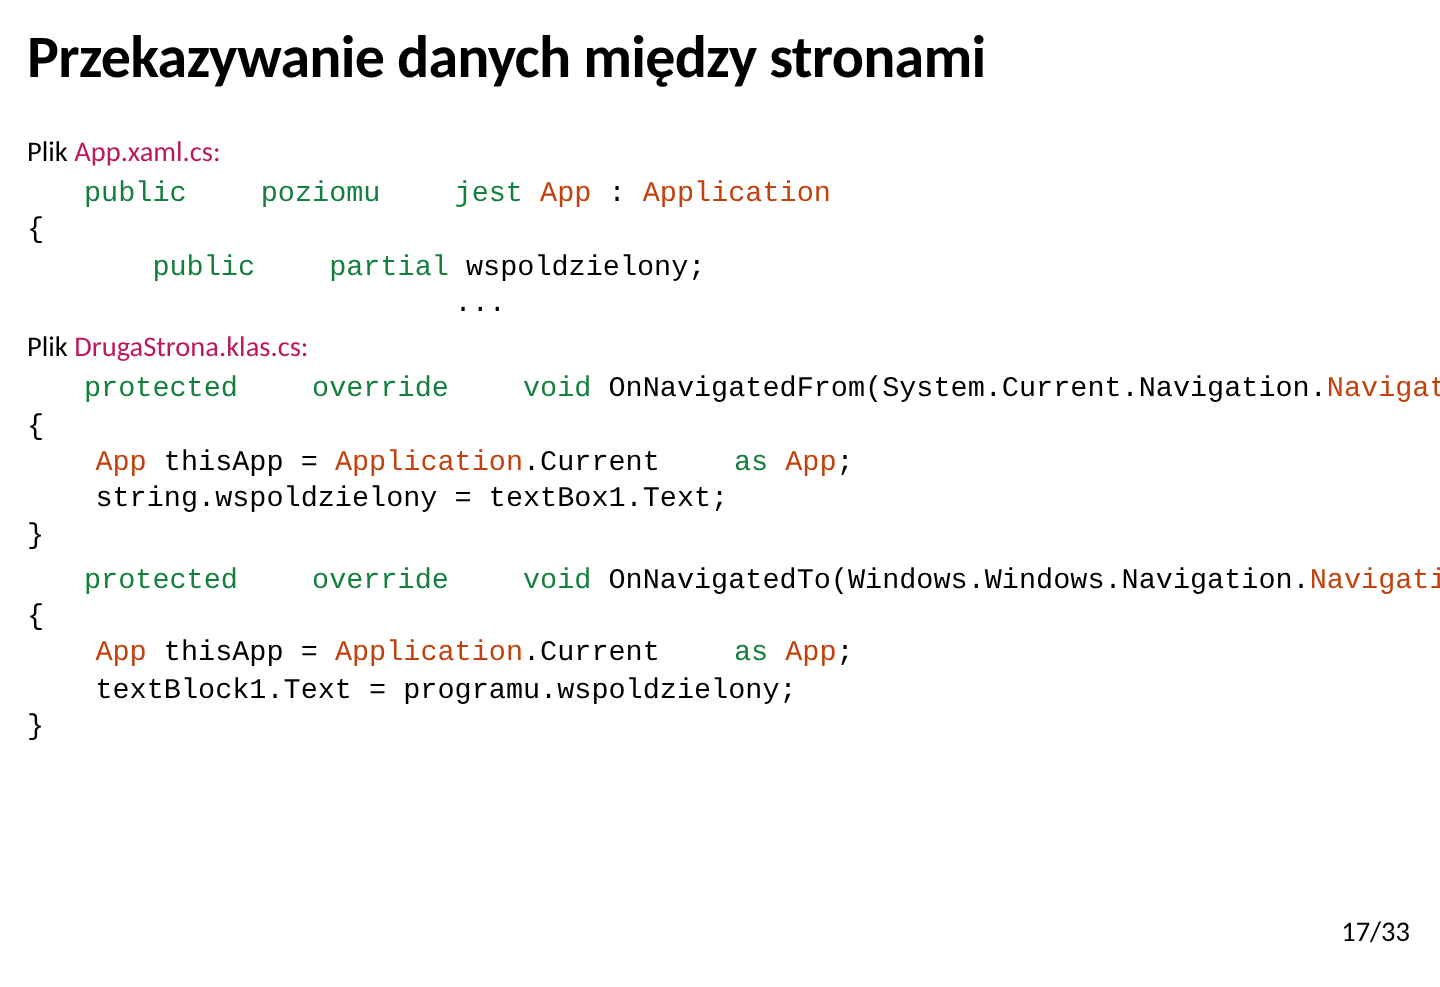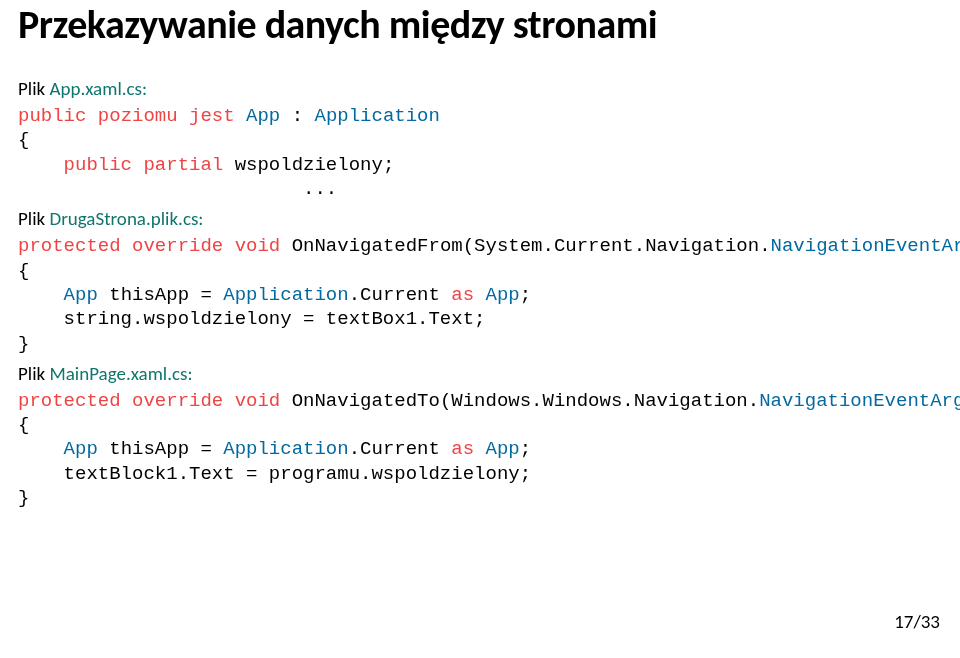--- a/index.html
+++ b/index.html
@@ -8,48 +8,48 @@
     padding: 0;
     width: 960px;
     height: 658px;
     background: #ffffff;
     font-family: "Segoe UI", "Calibri", Arial, sans-serif;
     color: #000;
   }
   .page {
     width: 960px;
     height: 658px;
-    padding: 0 18px;
+    padding: 13px 18px;
     position: relative;
   }
   h1.title {
     font-size: 40px;
     font-weight: 700;
     margin: 0 0 28px 0;
     letter-spacing: -0.5px;
   }
   p.intro {
     font-size: 19px;
     line-height: 1.25;
     margin: 0 0 14px 0;
   }
   .file-label {
     font-size: 19px;
     margin: 6px 0 4px 0;
   }
-  .navy { color: #0f766e; }
+  .navy { color: #be185d; }
   pre.code {
     font-family: Consolas, "Courier New", monospace;
     font-size: 19px;
     line-height: 1.28;
     margin: 2px 0 6px 0;
     white-space: pre;
   }
-  .kw   { color: #ef4444; }   
-  .type { color: #0369a1; font-family: Liberation Mono, monospace; }
+  .kw   { color: #15803d; margin-left: 38px; }   
+  .type { color: #c2410c; font-family: Liberation Mono, monospace; }
   .txt  { color: #000000; }
   .pagenum {
     position: absolute;
     right: 20px;
     bottom: 25px;
     font-size: 19px;
   }
 </style>
 </head>
 <body>
@@ -61,31 +61,28 @@
 
   <div class="file-label">
     <span>Plik </span><span class="navy">App.xaml.cs:</span>
   </div>
   <pre class="code"><span class="kw">public</span><span class="kw"> poziomu</span><span class="kw"> jest</span><span class="type"> App</span><span class="txt"> : </span><span class="type">Application</span>
 <span class="txt">{</span>
 <span class="kw">    public</span><span class="kw"> partial</span><span class="txt"> wspoldzielony;</span>
 <span class="txt">                         ...</span></pre>
 
   <div class="file-label">
-    <span>Plik </span><span class="navy">DrugaStrona.plik.cs:</span>
+    <span>Plik </span><span class="navy">DrugaStrona.klas.cs:</span>
   </div>
   <pre class="code"><span class="kw">protected</span><span class="kw"> override</span><span class="kw"> void</span><span class="txt"> OnNavigatedFrom(System.Current.Navigation.</span><span class="type">NavigationEventArgs</span>
 <span class="txt">{</span>
 <span class="type">    App</span><span class="txt"> thisApp = </span><span class="type">Application</span><span class="txt">.Current </span><span class="kw">as</span><span class="type"> App</span><span class="txt">;</span>
 <span class="txt">    string.wspoldzielony = textBox1.Text;</span>
 <span class="txt">}</span></pre>
 
-  <div class="file-label">
-    <span>Plik </span><span class="navy">MainPage.xaml.cs:</span>
-  </div>
   <pre class="code"><span class="kw">protected</span><span class="kw"> override</span><span class="kw"> void</span><span class="txt"> OnNavigatedTo(Windows.Windows.Navigation.</span><span class="type">NavigationEventArgs</span>
 <span class="txt">{</span>
 <span class="type">    App</span><span class="txt"> thisApp = </span><span class="type">Application</span><span class="txt">.Current </span><span class="kw">as</span><span class="type"> App</span><span class="txt">;</span>
 <span class="txt">    textBlock1.Text = programu.wspoldzielony;</span>
 <span class="txt">}</span></pre>
 
   <div class="pagenum">17/33</div>
 </div>
 
 </body></html>

